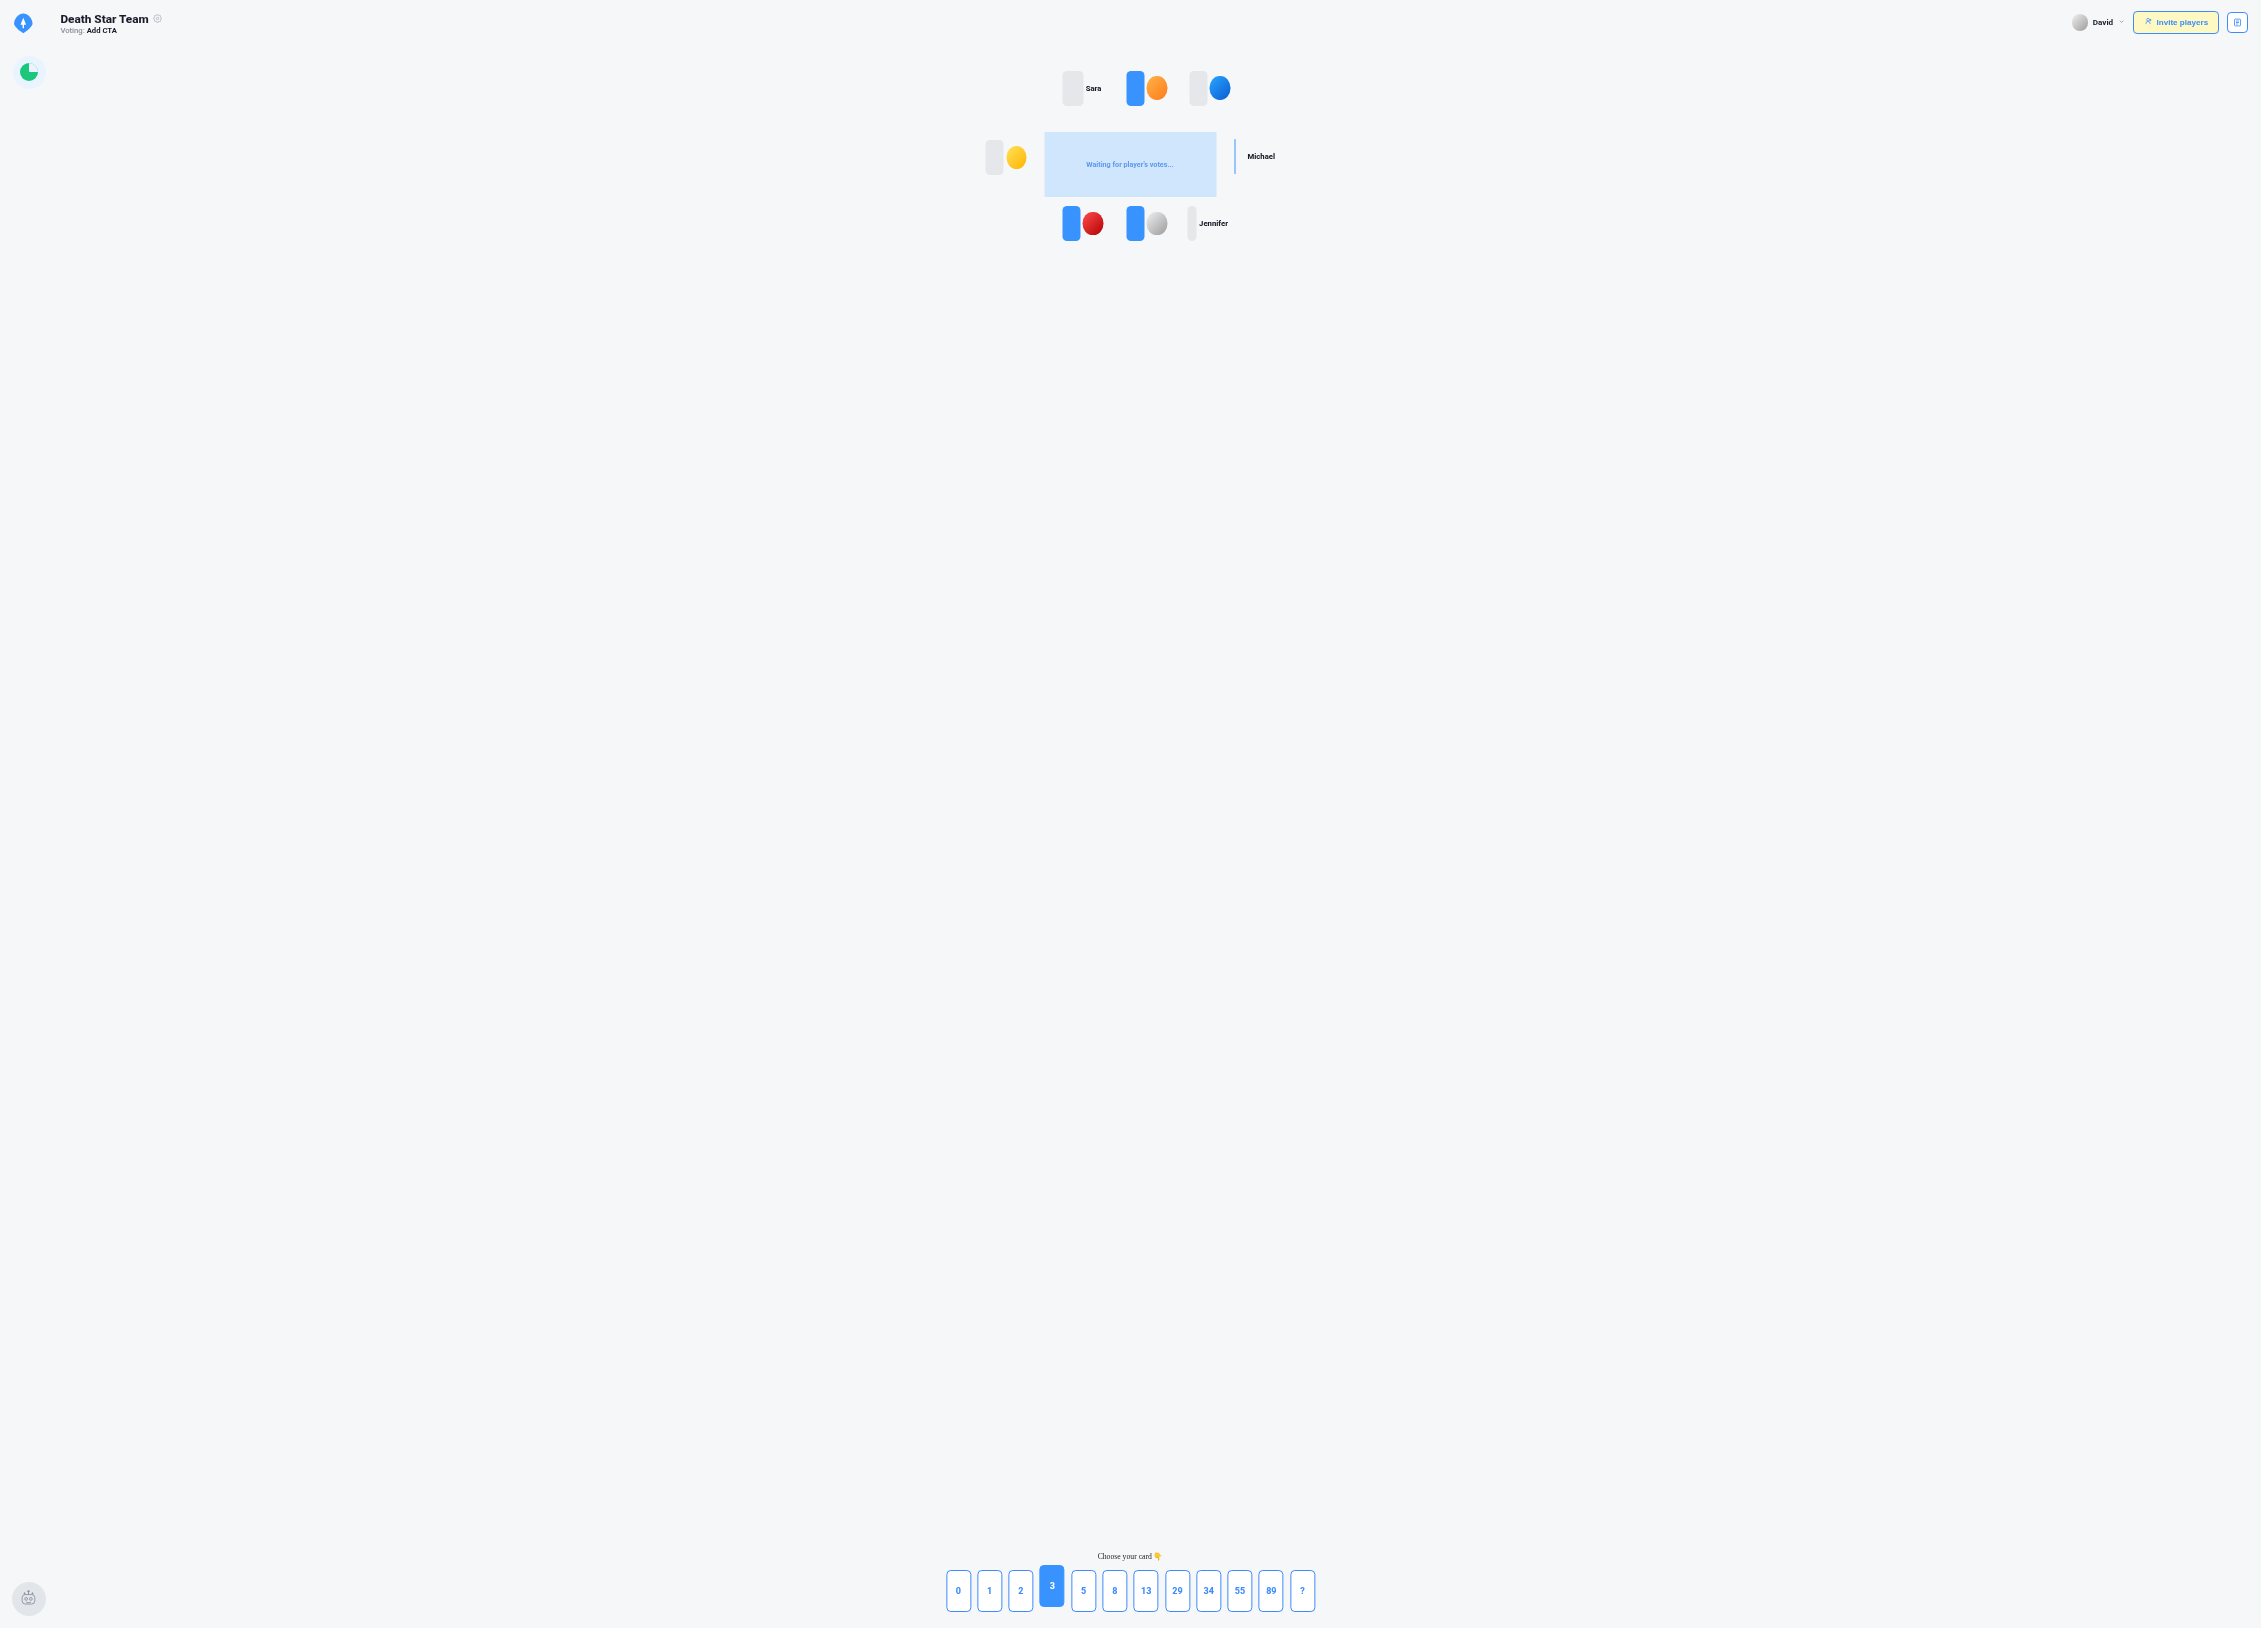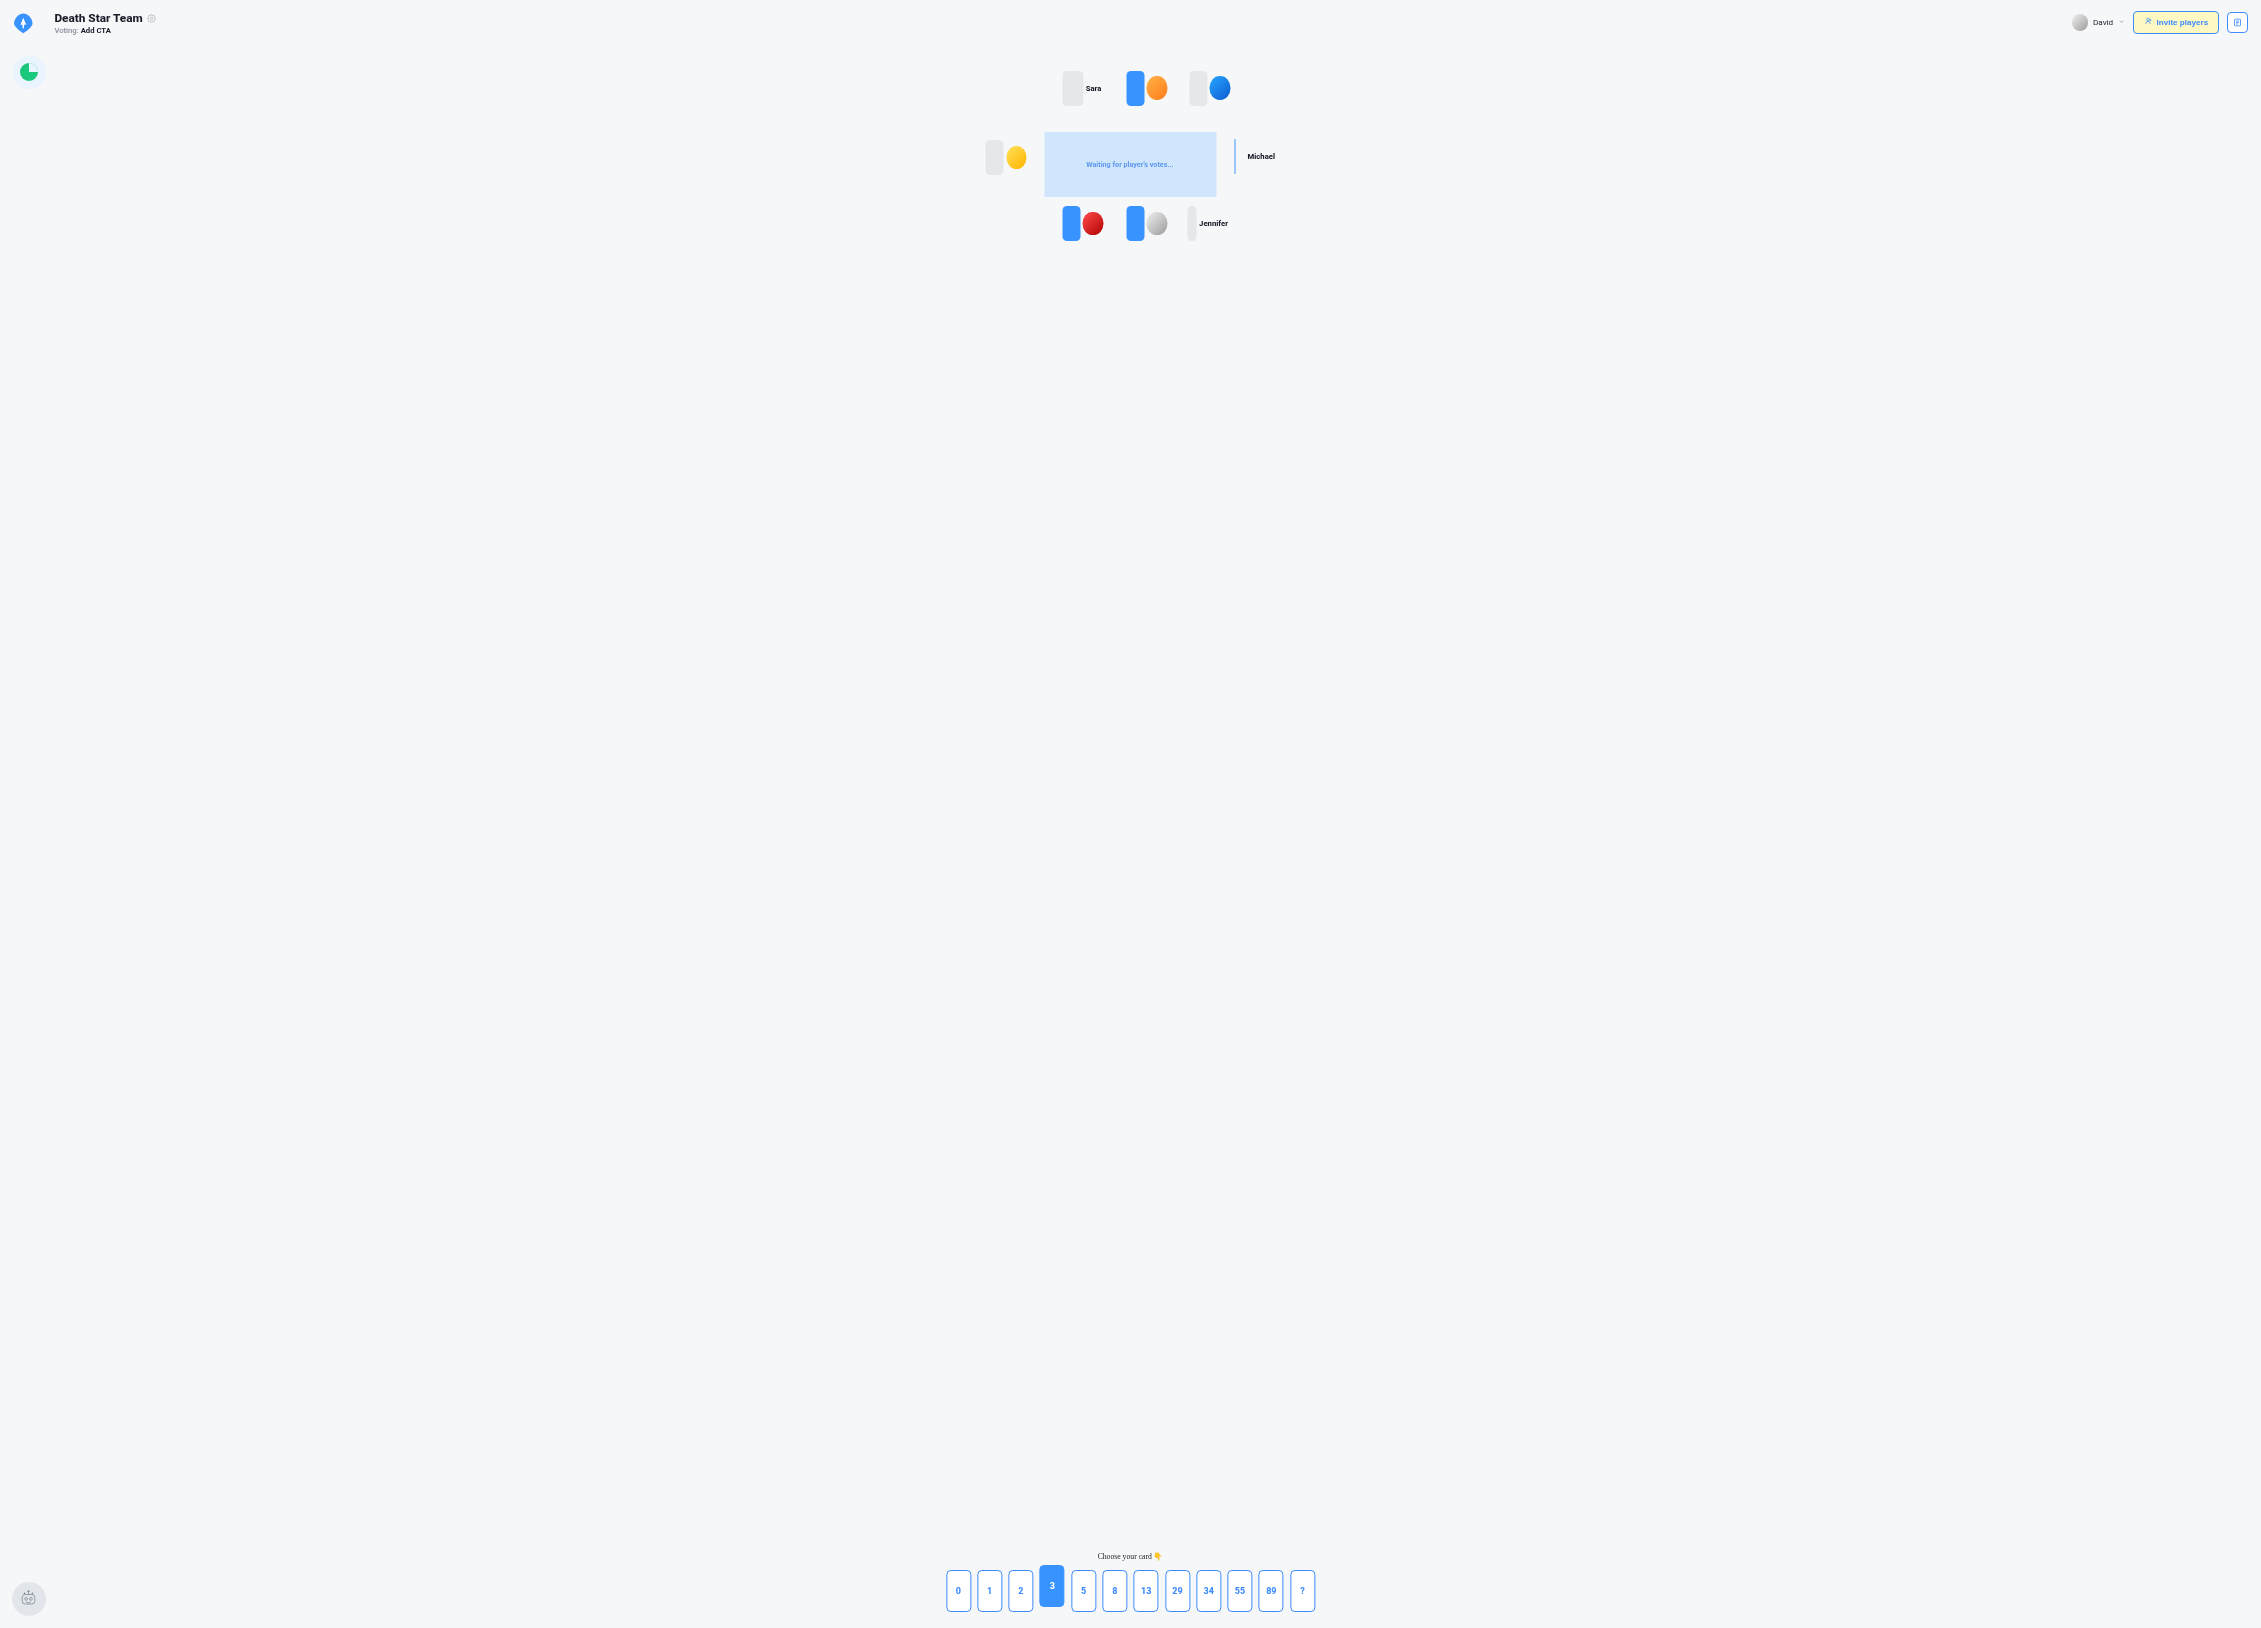--- a/index.html
+++ b/index.html
@@ -12,33 +12,33 @@
     position: relative;
   }
 
   
   .header {
     display: flex;
     align-items: flex-start;
     justify-content: space-between;
     padding: 11px 12.7px 0 11px;
   }
-  .header-left { display: flex; align-items: flex-start; gap: 19px; }
+  .header-left { display: flex; align-items: flex-end; gap: 25px; }
   .logo { width: 24.4px; height: 24.4px; display:flex; align-items:center; justify-content:center; }
   .title-block { display: flex; flex-direction: column; gap: 0.9px; }
   .title-row { display: flex; align-items: center; gap: 4.5px; }
   .team-name { font-size: 11.8px; font-weight: 800; color: #1a1d29; }
   .gear { color: #a9adb9; cursor: pointer; display:flex; }
   .subtitle { font-size: 7.7px; color: #8a8f9c; font-weight: 500; }
   .subtitle strong { color: #1a1d29; font-weight: 700; }
 
   .header-right { display: flex; align-items: center; gap: 8.1px; }
   .user-pill { display: flex; align-items: center; gap: 4.5px; cursor: pointer; }
   .user-pill .avatar { width: 16.3px; height: 16.3px; border-radius: 50%; }
-  .user-name { font-size: 8.1px; font-weight: 400; color: #1a1d29; }
+  .user-name { font-size: 8.1px; font-weight: 700; color: #1a1d29; }
   .chev { color: #8a8f9c; }
 
   .btn-invite {
     display: flex; align-items: center; gap: 4.5px;
     border: 0.9px solid #3d8bfd; background: #fef9c3; color: #3d8bfd;
     border-radius: 4.1px; padding: 5.4px 10px; font-size: 8.1px; font-weight: 700;
     cursor: pointer;
   }
   .btn-issues {
     width: 21px; height: 21px; display:flex; align-items:center; justify-content:center;

